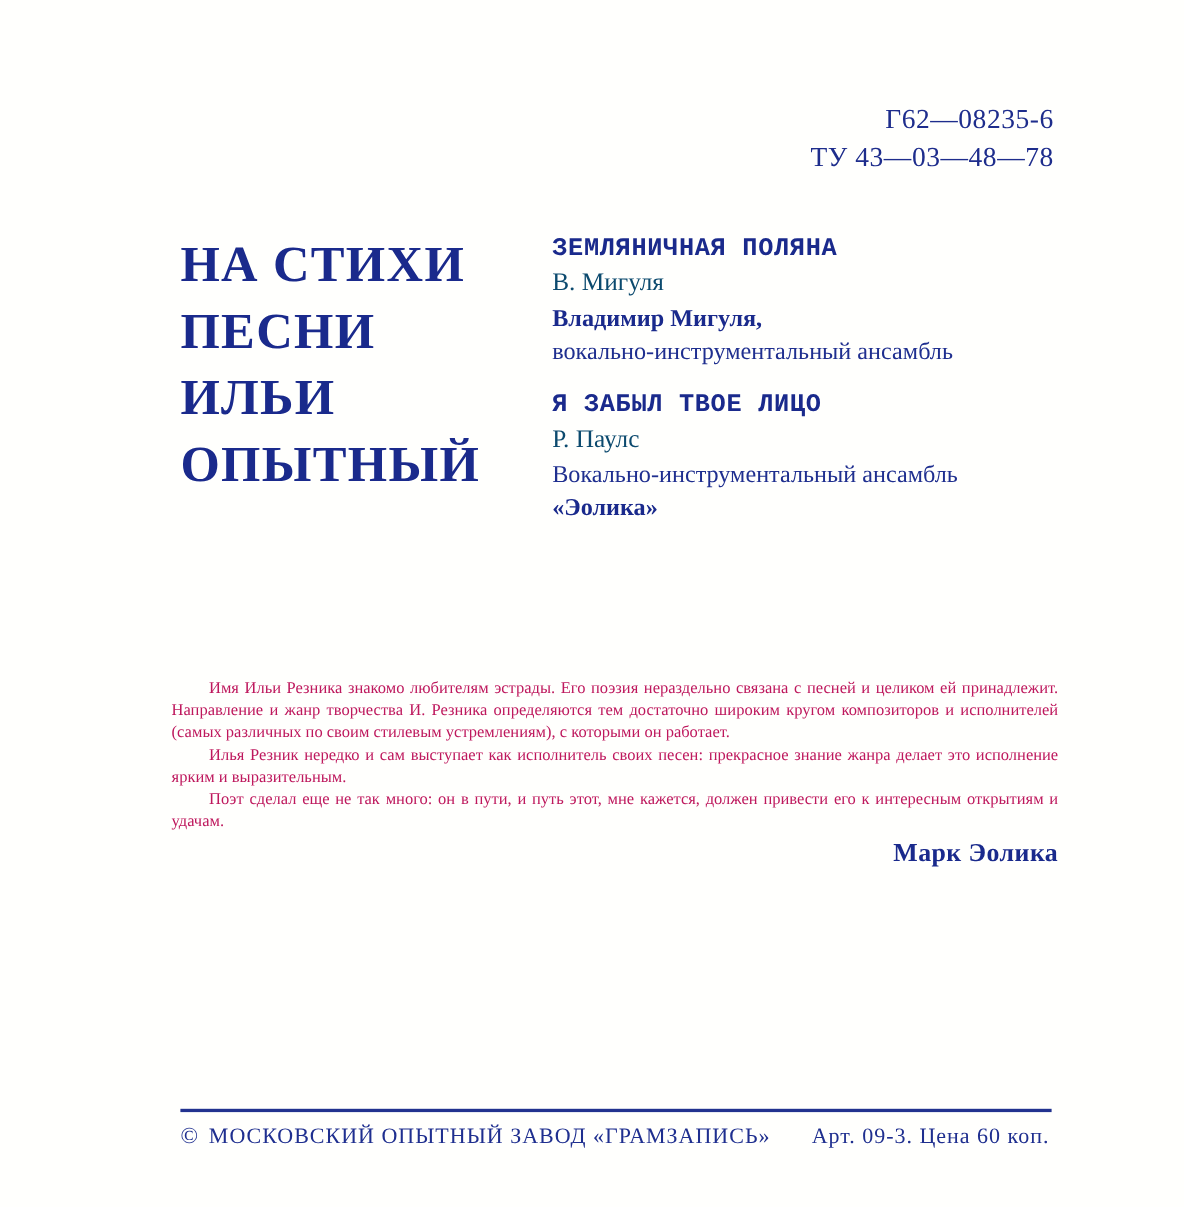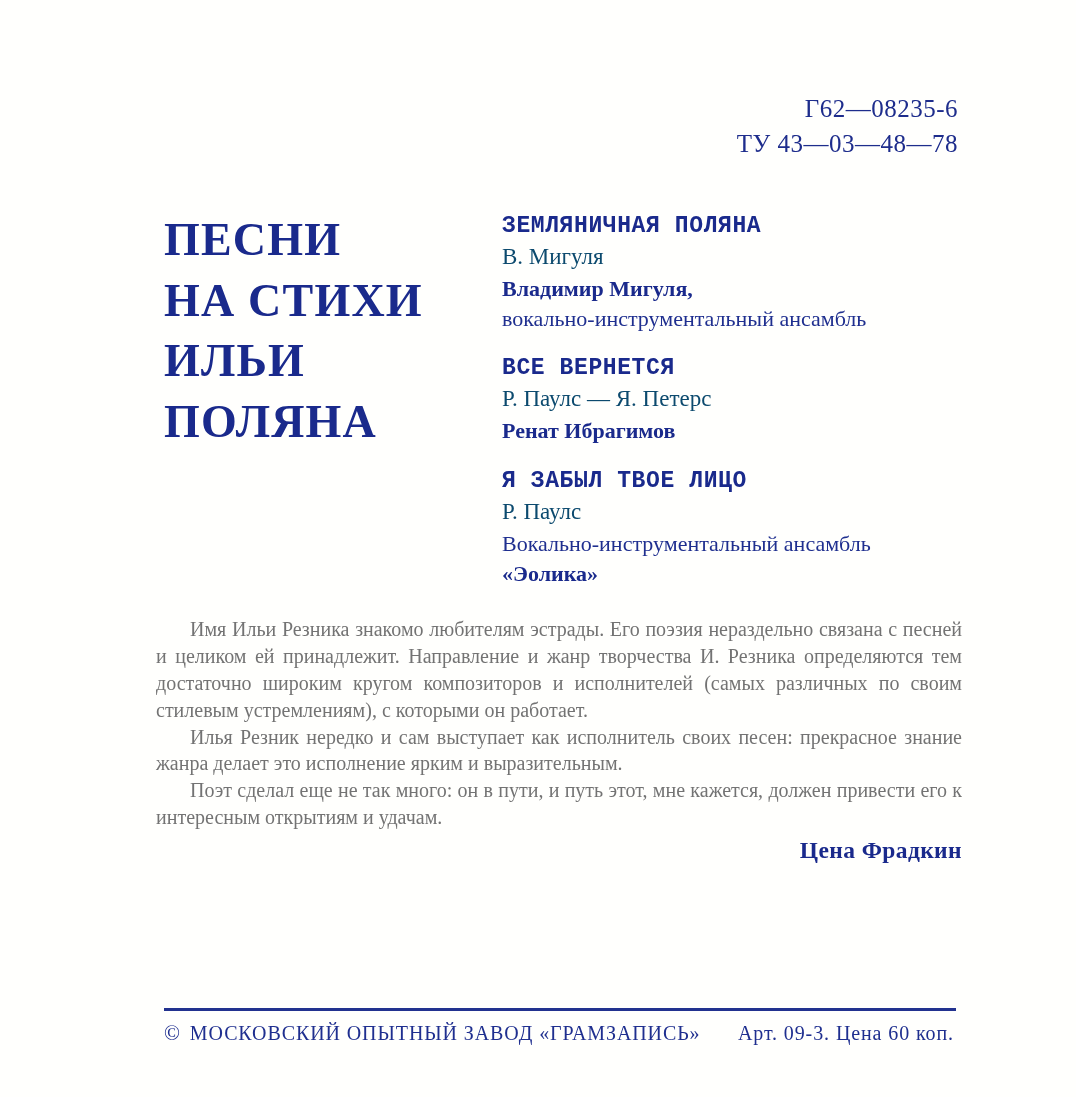--- a/index.html
+++ b/index.html
@@ -94,25 +94,25 @@
 
   
   .notes {
     position: absolute;
     left: 156px;
     top: 616px;
     width: 806px;
   }
   .notes p {
     margin: 0;
-    font-size: 20px;
+    font-size: 15px;
     line-height: 1.345;
     text-align: justify;
     text-indent: 34px;
-    color: #737373;
+    color: #be185d;
     hyphens: manual;
   }
   .signature {
     margin-top: 6px;
     text-align: right;
     font-size: 23.5px;
     font-weight: 700;
     letter-spacing: 0.4px;
     color: #1a2a8c;
   }
@@ -156,61 +156,54 @@
 <body>
 
 <div class="page">
 
   <div class="catalog">
     <div class="catalog-line">Г62—08235-6</div>
     <div class="catalog-line">ТУ 43—03—48—78</div>
   </div>
 
   <div class="headline">
+    <div class="headline-line">НА СТИХИ</div>
     <div class="headline-line">ПЕСНИ</div>
-    <div class="headline-line">НА СТИХИ</div>
     <div class="headline-line">ИЛЬИ</div>
-    <div class="headline-line">ПОЛЯНА</div>
+    <div class="headline-line">ОПЫТНЫЙ</div>
   </div>
 
   <div class="tracklist">
 
     <div class="track">
       <div class="track-title">ЗЕМЛЯНИЧНАЯ ПОЛЯНА</div>
       <div class="track-credit">В. Мигуля</div>
       <div class="track-performer">
         <div class="performer-line bold">Владимир Мигуля,</div>
         <div class="performer-line">вокально-инструментальный ансамбль</div>
       </div>
     </div>
 
-    <div class="track">
-      <div class="track-title">ВСЕ ВЕРНЕТСЯ</div>
-      <div class="track-credit">Р. Паулс — Я. Петерс</div>
-      <div class="track-performer">
-        <div class="performer-line bold">Ренат Ибрагимов</div>
-      </div>
-    </div>
 
     <div class="track">
       <div class="track-title">Я ЗАБЫЛ ТВОЕ ЛИЦО</div>
       <div class="track-credit">Р. Паулс</div>
       <div class="track-performer">
         <div class="performer-line">Вокально-инструментальный ансамбль</div>
         <div class="performer-line bold">«Эолика»</div>
       </div>
     </div>
 
   </div>
 
   <div class="notes">
     <p>Имя Ильи Резника знакомо любителям эстрады. Его поэзия нераздельно связана с песней и целиком ей принадлежит. Направление и жанр творчества И. Резника определяются тем достаточно широким кругом композиторов и исполнителей (самых различных по своим стилевым устремлениям), с которыми он работает.</p>
     <p>Илья Резник нередко и сам выступает как исполнитель своих песен: прекрасное знание жанра делает это исполнение ярким и выразительным.</p>
     <p>Поэт сделал еще не так много: он в пути, и путь этот, мне кажется, должен привести его к интересным открытиям и удачам.</p>
-    <div class="signature">Цена Фрадкин</div>
+    <div class="signature">Марк Эолика</div>
   </div>
 
   <div class="footer">
     <div class="footer-rule"></div>
     <div class="footer-row">
       <div class="footer-left">
         <span class="copy-mark">©</span>
         <span>МОСКОВСКИЙ ОПЫТНЫЙ ЗАВОД «ГРАМЗАПИСЬ»</span>
       </div>
       <div class="footer-right">Арт. 09-3. Цена 60 коп.</div>

